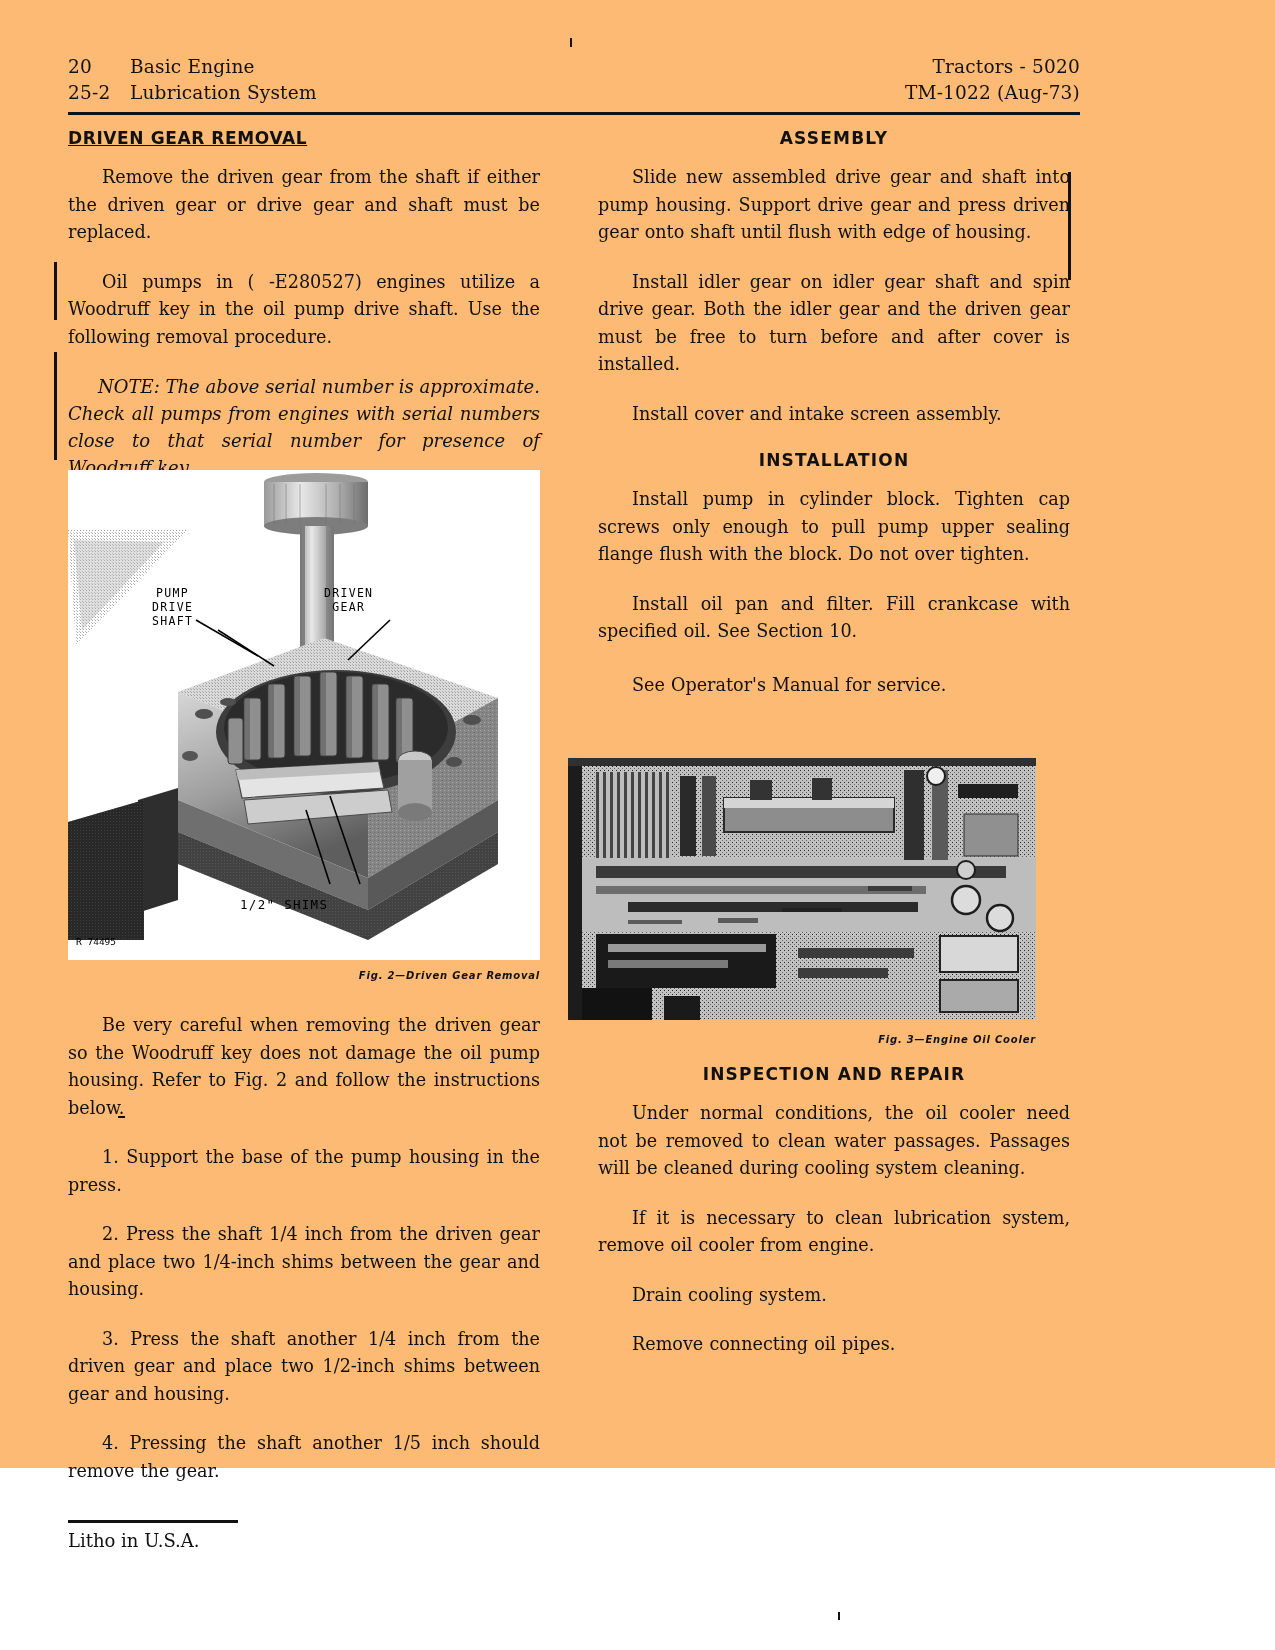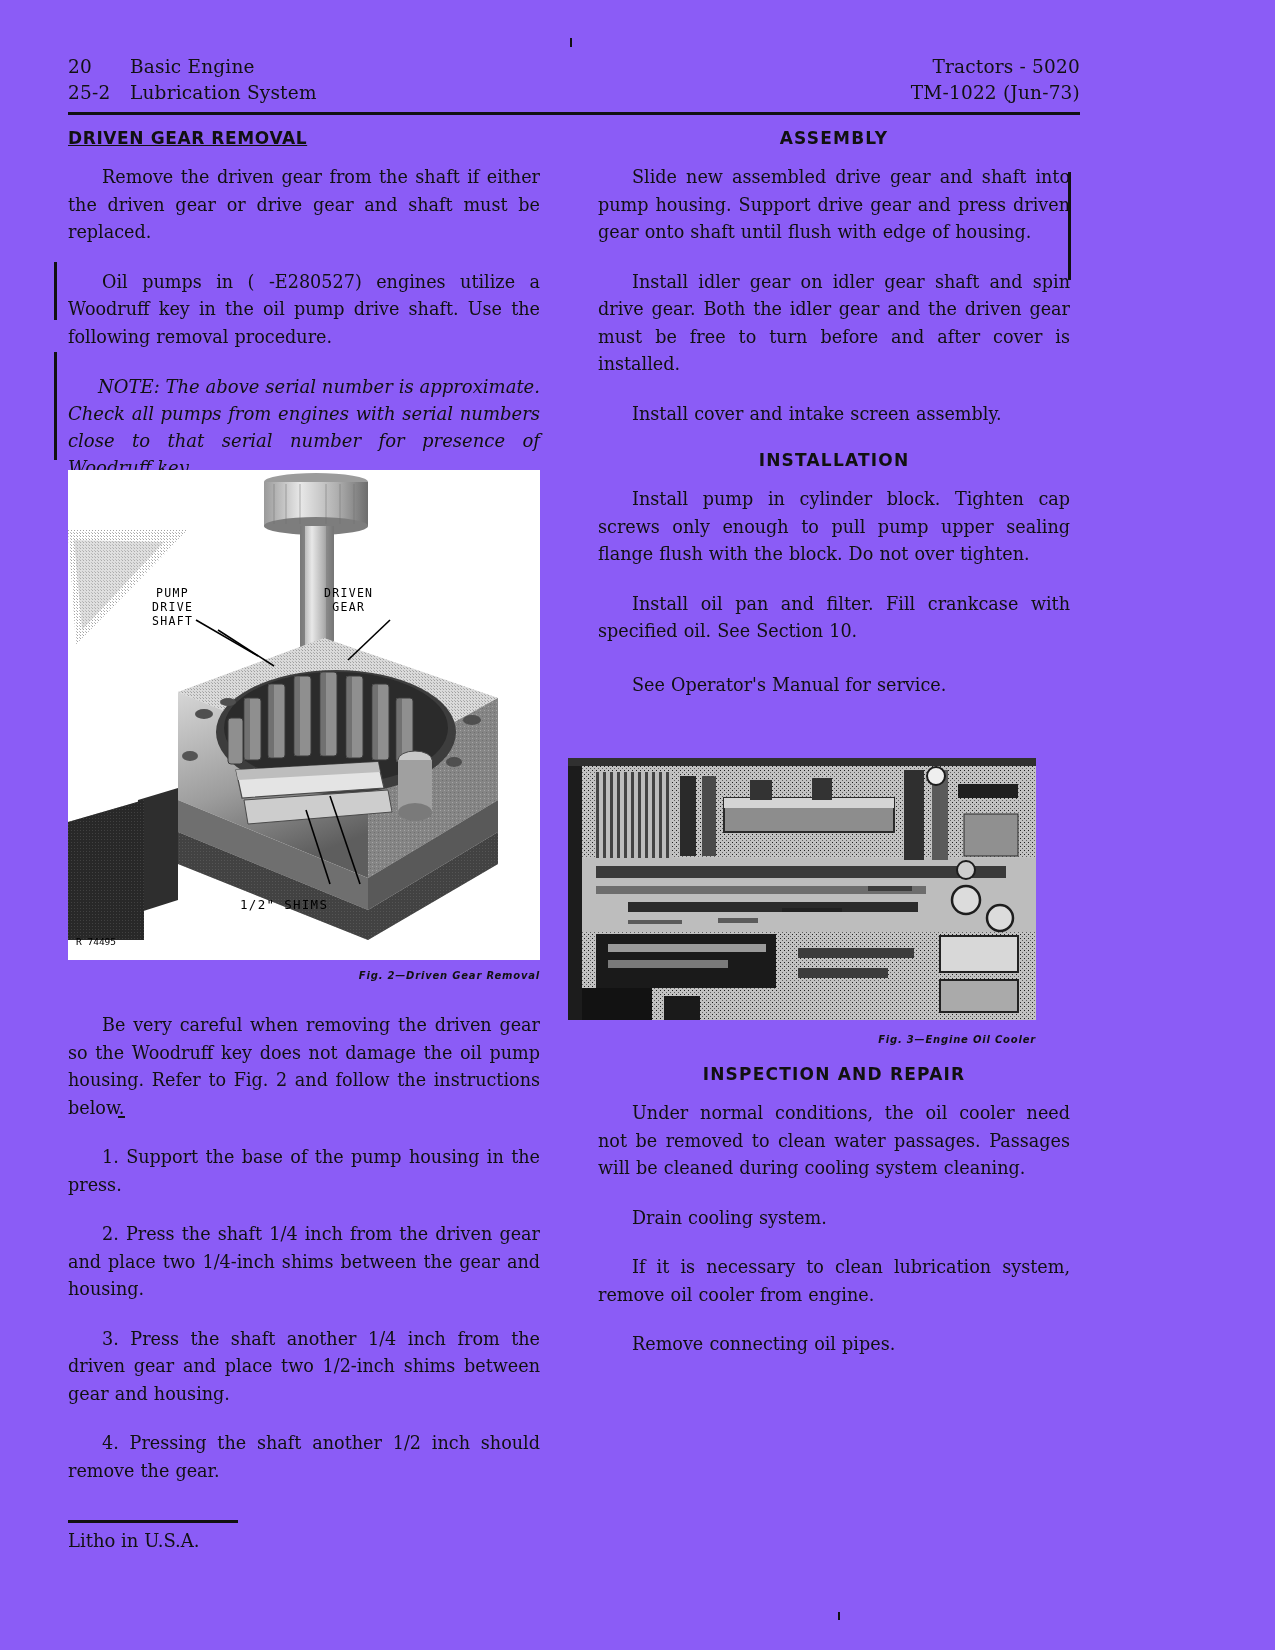--- a/index.html
+++ b/index.html
@@ -12,22 +12,22 @@
     height: 1650px;
     position: relative;
     font-family: "Liberation Serif", serif;
     color: #111;
     overflow: hidden;
   }
   .page {
     position: absolute;
     left: 0; top: 0;
     width: 1275px;
-    height: 1650px;
-    background: #8b5cf6;
+    height: 1468px;
+    background: #fdba74;
   }
 
   
   .header {
     position: absolute;
     left: 68px;
     top: 54px;
     width: 1012px;
     height: 54px;
   }
@@ -203,21 +203,21 @@
         <span class="hdr-num">20</span>
         <span>Basic Engine</span>
       </div>
       <div>Tractors - 5020</div>
     </div>
     <div class="hdr-row">
       <div class="hdr-left">
         <span class="hdr-num">25-2</span>
         <span>Lubrication System</span>
       </div>
-      <div>TM-1022   (Jun-73)</div>
+      <div>TM-1022   (Aug-73)</div>
     </div>
   </div>
   <div class="hdr-rule"></div>
 
   <div class="col col-left">
     <h2 class="sect left-al">DRIVEN GEAR REMOVAL</h2>
     <p class="body">Remove the driven gear from the shaft if either the driven gear or drive gear and shaft must be replaced.</p>
     <p class="body">Oil pumps in (          -E280527) engines utilize a Woodruff key in the oil pump drive shaft. Use the following removal procedure.</p>
     <p class="note">NOTE: The above serial number is approximate. Check all pumps from engines with serial numbers close to that serial number for presence of Woodruff key.</p>
   </div>
@@ -359,21 +359,21 @@
       <div class="photo-code" style="left:8px; top:466px;">R 74495</div>
     </div>
     <div class="fig2-cap fig-caption">Fig. 2—Driven Gear Removal</div>
   </div>
 
   <div style="position:absolute; left:68px; top:1012px; width:472px;">
     <p class="body">Be very careful when removing the driven gear so the Woodruff key does not damage the oil pump housing. Refer to Fig. 2 and follow the instructions below.</p>
     <p class="body">1. Support the base of the pump housing in the press.</p>
     <p class="body">2. Press the shaft 1/4 inch from the driven gear and place two 1/4-inch shims between the gear and housing.</p>
     <p class="body">3. Press the shaft another 1/4 inch from the driven gear and place two 1/2-inch shims between gear and housing.</p>
-    <p class="body">4. Pressing the shaft another 1/2 inch should remove the gear.</p>
+    <p class="body">4. Pressing the shaft another 1/5 inch should remove the gear.</p>
   </div>
 
   <div class="col col-right">
     <h2 class="sect">ASSEMBLY</h2>
     <p class="body">Slide new assembled drive gear and shaft into pump housing. Support drive gear and press driven gear onto shaft until flush with edge of housing.</p>
     <p class="body">Install idler gear on idler gear shaft and spin drive gear. Both the idler gear and the driven gear must be free to turn before and after cover is installed.</p>
     <p class="body">Install cover and intake screen assembly.</p>
 
     <h2 class="sect" style="">INSTALLATION</h2>
     <p class="body">Install pump in cylinder block. Tighten cap screws only enough to pull pump upper sealing flange flush with the block. Do not over tighten.</p>
@@ -454,22 +454,22 @@
           <rect x="60" y="162" width="54" height="4"></rect>
         </g>
       </svg>
     </div>
     <div class="fig3-cap fig-caption">Fig. 3—Engine Oil Cooler</div>
   </div>
 
   <div style="position:absolute; left:598px; top:1064px; width:472px;">
     <h2 class="sect">INSPECTION AND REPAIR</h2>
     <p class="body">Under normal conditions, the oil cooler need not be removed to clean water passages. Passages will be cleaned during cooling system cleaning.</p>
+    <p class="body">If it is necessary to clean lubrication system, remove oil cooler from engine.</p>
     <p class="body">Drain cooling system.</p>
-    <p class="body">If it is necessary to clean lubrication system, remove oil cooler from engine.</p>
     <p class="body">Remove connecting oil pipes.</p>
   </div>
 
   <div class="footer">
     <div class="footer-rule"></div>
     <div class="footer-text">Litho in U.S.A.</div>
   </div>
 
   <div class="tick" style="left:570px; top:38px; width:2px; height:9px;"></div>
   <div class="tick" style="left:118px; top:1116px; width:7px; height:2px;"></div>

